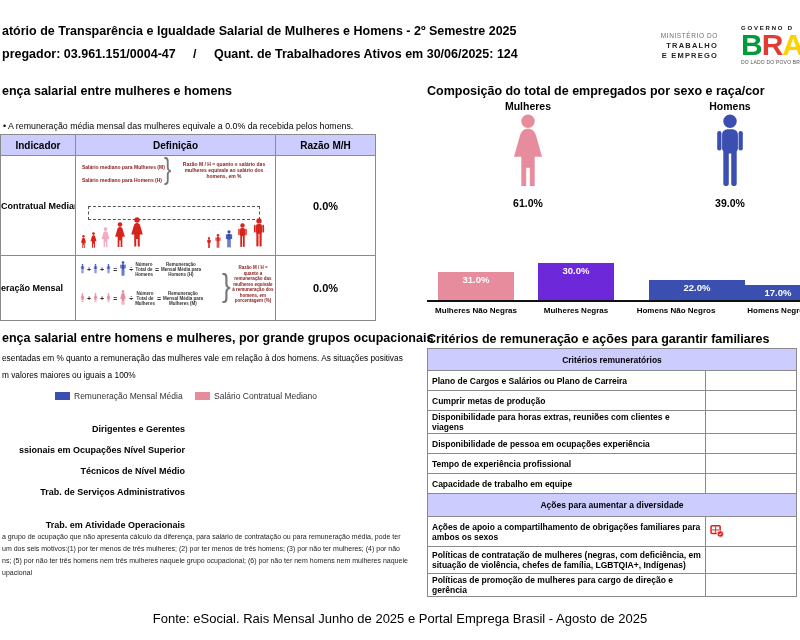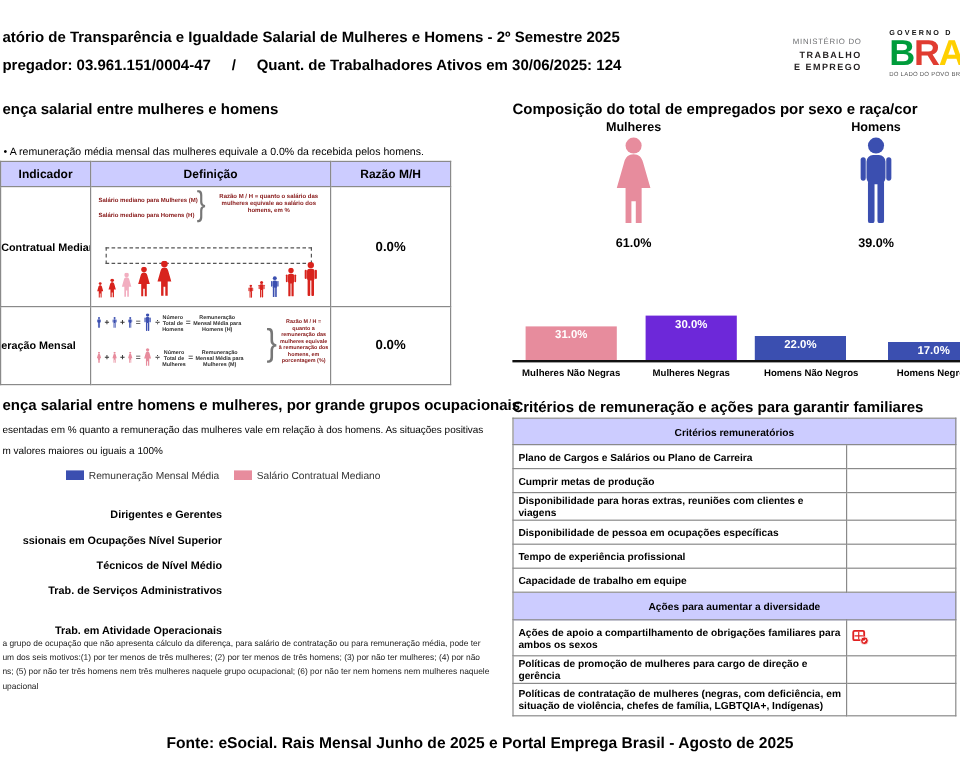--- a/index.html
+++ b/index.html
@@ -53,21 +53,21 @@
   .bar-label{position:absolute;top:2px;left:0;width:100%;text-align:center;color:#fff;font-weight:bold;font-size:9.5px;}
   .baseline{left:427px;top:300px;width:373px;height:2px;background:#111;}
   .xlab{top:306px;width:100px;text-align:center;font-size:8px;font-weight:bold;white-space:nowrap;}
 
   .cr-table{position:absolute;left:427px;top:348px;width:369px;border-collapse:collapse;table-layout:fixed;}
   .cr-table td{border:1px solid #8a8a8a;font-size:8.5px;font-weight:bold;padding:1px 4px;line-height:10px;}
   .cr-head{background:#ccccff;text-align:center;font-size:9.5px;height:19px;}
   .icon-cell{text-align:left;padding-left:3px;}
   .broken-img{color:#e02020;width:14px;height:14px;}
 
-  .footer{left:0;top:611px;width:800px;text-align:center;font-weight:bold;font-size:13px;}
+  .footer{left:0;top:611px;width:800px;text-align:center;font-weight:normal;font-size:13px;}
 </style>
 </head>
 <body>
 
 <svg width="0" height="0" style="position:absolute">
   <defs>
     <symbol id="p-male" viewBox="0 0 64 128">
       <circle cx="32" cy="12" r="11"></circle>
       <rect x="19" y="25" width="26" height="40" rx="9"></rect>
       <rect x="11" y="28" width="7" height="32" rx="3.5"></rect>
@@ -262,21 +262,21 @@
     </svg>
   <div class="abs grp-val" style="left:680px;top:197px">39.0%</div>
 
   <div class="abs bars">
     <div class="bar" style="left: 11px; height: 28px; background: rgb(231, 140, 157);">
         <div class="bar-label">31.0%</div>
       </div>
     <div class="bar" style="left: 111px; height: 37px; background: #6d28d9;">
         <div class="bar-label">30.0%</div>
       </div>
-    <div class="bar" style="left: 202px; height: 20px; background: rgb(59, 79, 176);">
+    <div class="bar" style="left: 222px; height: 20px; background: rgb(59, 79, 176); padding-left: 20px;">
         <div class="bar-label">22.0%</div>
       </div>
     <div class="bar" style="left: 313px; height: 15px; background: rgb(59, 79, 176);">
         <div class="bar-label">17.0%</div>
       </div>
   </div>
   <div class="abs baseline"></div>
   <div class="abs xlab" style="left:426px">Mulheres Não Negras</div>
   <div class="abs xlab" style="left:526px">Mulheres Negras</div>
   <div class="abs xlab" style="left:626px">Homens Não Negros</div>
@@ -298,21 +298,21 @@
         </tr>
     <tr style="height:20px">
           <td>Cumprir metas de produção</td>
           <td></td>
         </tr>
     <tr style="height:20px">
           <td>Disponibilidade para horas extras, reuniões com clientes e viagens</td>
           <td></td>
         </tr>
     <tr style="height:20px">
-          <td>Disponibilidade de pessoa em ocupações específicas</td>
+          <td>Disponibilidade de pessoa em ocupações experiência</td>
           <td></td>
         </tr>
     <tr style="height:20px">
           <td>Tempo de experiência profissional</td>
           <td></td>
         </tr>
     <tr style="height:20px">
           <td>Capacidade de trabalho em equipe</td>
           <td></td>
         </tr>
@@ -323,26 +323,26 @@
       <td>Ações de apoio a compartilhamento de obrigações familiares para ambos os sexos</td>
       <td class="icon-cell">
         <svg class="broken-img" viewBox="0 0 20 20">
           <rect x="1.5" y="2.5" width="13" height="11" rx="1.5" fill="none" stroke="currentColor" stroke-width="2.2"></rect>
           <path d="M3 8.5 H13 M8 3.5 V12.5" stroke="currentColor" stroke-width="1.4" fill="none"></path>
           <circle cx="14.8" cy="14.2" r="4.6" fill="currentColor" stroke="#fff" stroke-width="1"></circle>
           <path d="M12.8 14.2 l1.4 1.4 2.4 -2.8" stroke="#fff" stroke-width="1.3" fill="none"></path>
         </svg>
       </td>
     </tr>
-    <tr style="height:20px">
-          <td>Políticas de promoção de mulheres para cargo de direção e gerência</td>
-          <td></td>
-        </tr>
     <tr style="height:27px">
           <td>Políticas de contratação de mulheres (negras, com deficiência, em situação de violência, chefes de família, LGBTQIA+, Indígenas)</td>
           <td></td>
         </tr>
+    <tr style="height:20px">
+          <td>Políticas de promoção de mulheres para cargo de direção e gerência</td>
+          <td></td>
+        </tr>
   </tbody>
     </table>
 
   <div class="abs footer">Fonte: eSocial. Rais Mensal Junho de 2025 e Portal Emprega Brasil - Agosto de 2025</div>
 
 </div>
 
 </body></html>

